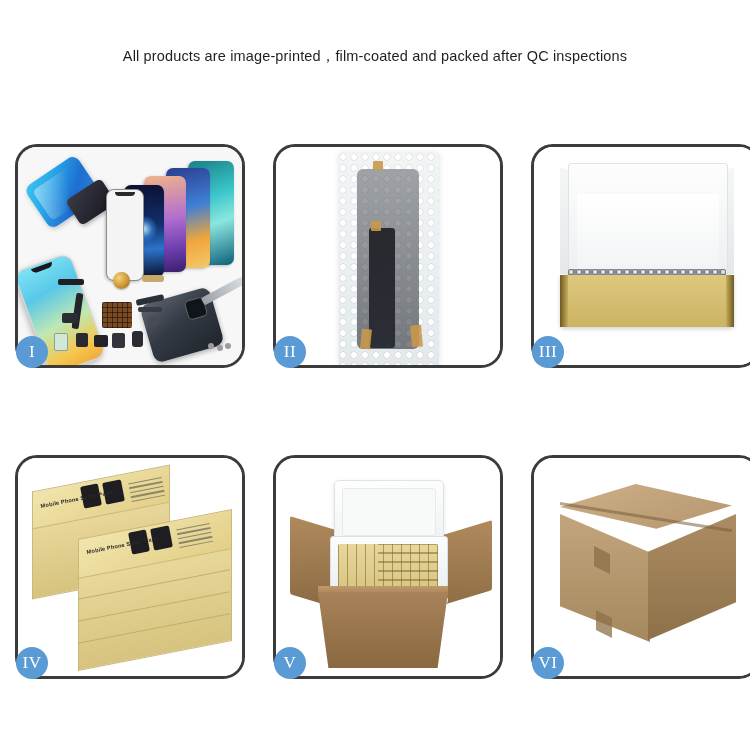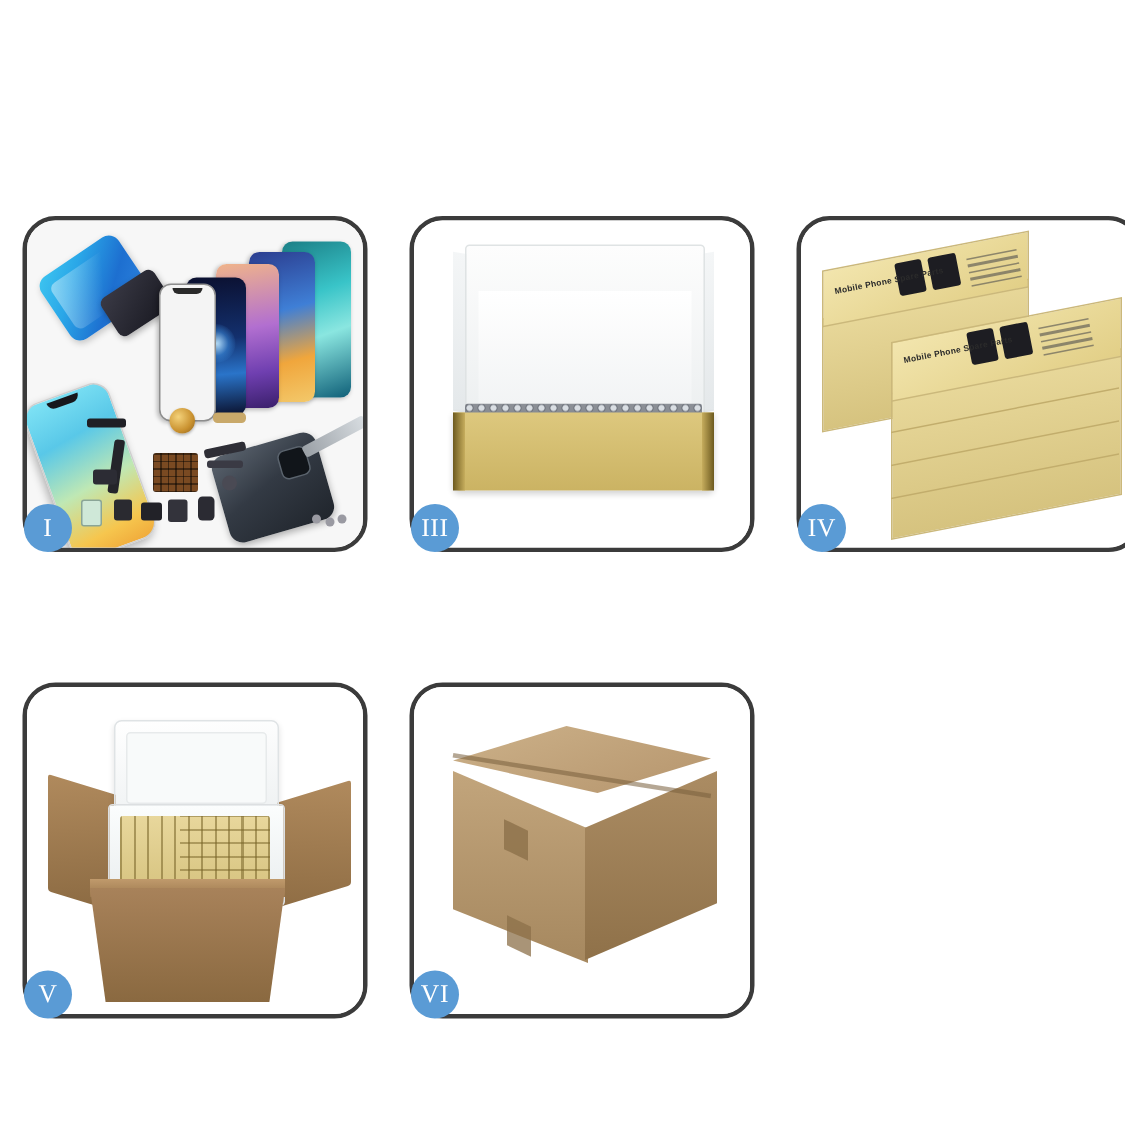--- a/index.html
+++ b/index.html
@@ -229,20 +229,21 @@
     background:rgba(120,95,60,.55);transform:rotate(9deg);transform-origin:left center;}
   .c-tapeA{position:absolute;left:60px;top:92px;width:16px;height:20px;
     background:rgba(140,112,74,.8);transform:skewY(26deg);}
   .c-tapeB{position:absolute;left:62px;top:156px;width:16px;height:20px;
     background:rgba(140,112,74,.75);transform:skewY(26deg);}
 </style>
 </head>
 <body>
 
 <div class="header">
+  <div class="subtitle">All products are image-printed，film-coated and packed after QC inspections</div>
 </div>
 
 <div class="grid">
 
   <div class="panel">
     <div class="panel-inner p1">
       <div class="glass-tilt"></div>
       <div class="dark-slab"></div>
       <div class="phone-fan">
         <div class="fan-ph f5"></div>
@@ -270,20 +271,33 @@
       <div class="tweezer"></div>
       <div class="screws">
           <span></span>
           <span></span>
           <span></span>
         </div>
     </div>
     <div class="badge">I</div>
   </div>
 
+  <div class="panel">
+    <div class="panel-inner p2">
+      <div class="bubble-bag">
+        <div class="inner-lcd"></div>
+        <div class="inner-dark"></div>
+        <div class="tape t1"></div>
+        <div class="tape t2"></div>
+        <div class="tape t3"></div>
+        <div class="tape t4"></div>
+      </div>
+    </div>
+    <div class="badge">II</div>
+  </div>
 
   <div class="panel">
     <div class="panel-inner p3">
       <div class="box3-flapL"></div>
       <div class="box3-flapR"></div>
       <div class="box3-lid"></div>
       <div class="box3-fill"></div>
       <div class="box3-body"></div>
     </div>
     <div class="badge">III</div>

